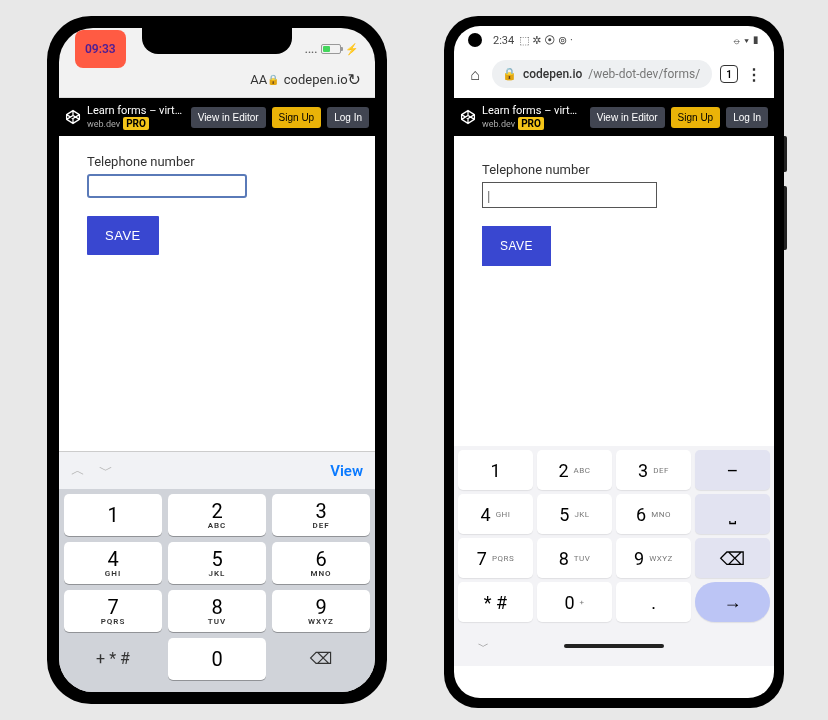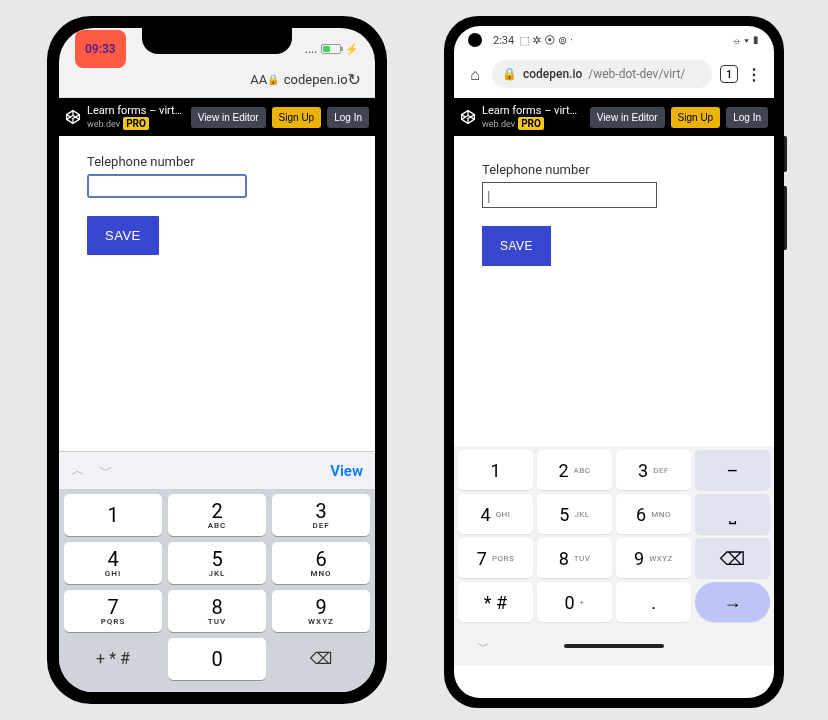--- a/index.html
+++ b/index.html
@@ -497,21 +497,21 @@
       <span class="and-status-icon">⬚ ✲ ⦿ ⊚ ·</span>
       <span class="spacer"></span>
       <span class="and-status-icon">⦵ ▾ ▮</span>
     </div>
 
     <div class="and-urlbar">
       <span class="home-icon">⌂</span>
       <div class="and-url">
         <span>🔒</span>
         <span class="domain">codepen.io</span>
-          <span class="path">/web-dot-dev/virt/</span>
+          <span class="path">/web-dot-dev/forms/</span>
       </div>
       <div class="tab-count">1</div>
       <span class="menu-dots">⋮</span>
     </div>
 
     <div class="cp-header">
       <span class="cp-logo">
         <svg viewBox="0 0 100 100" width="16" height="16" stroke="#fff" stroke-width="8" fill="none">
             <path d="M10 35 L50 10 L90 35 L90 65 L50 90 L10 65 Z M10 35 L50 60 L90 35 M10 65 L50 40 L90 65 M50 10 L50 40 M50 60 L50 90"></path>
           </svg>

